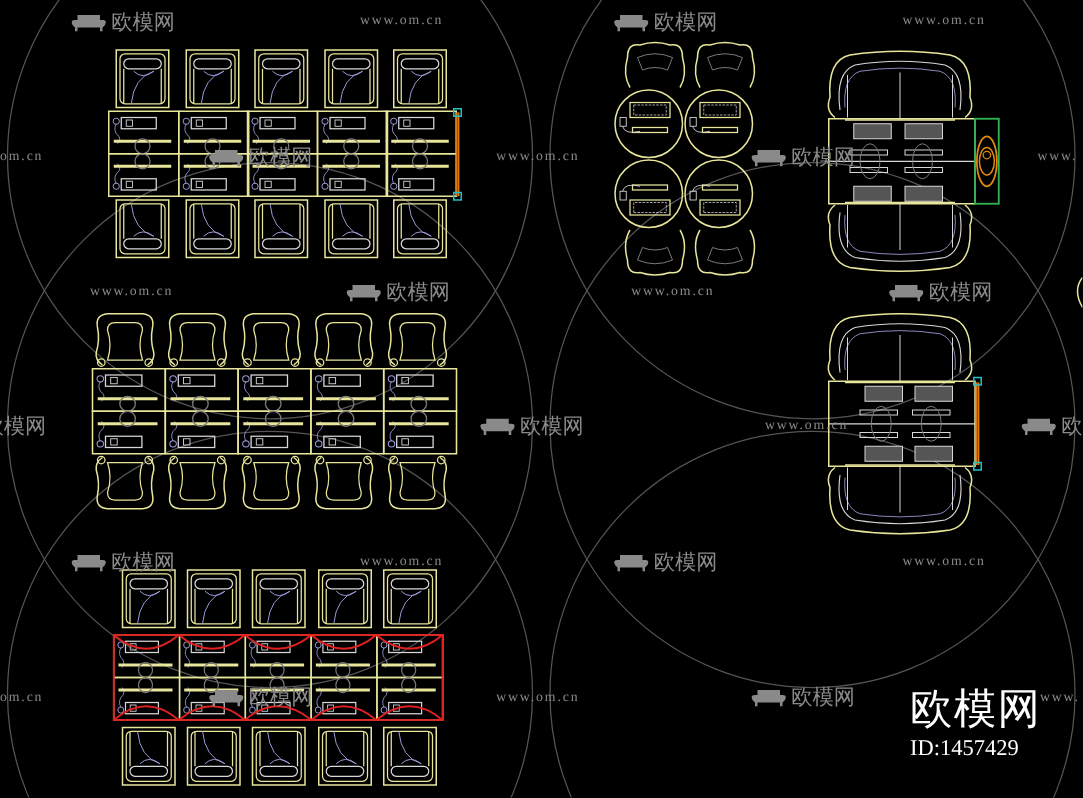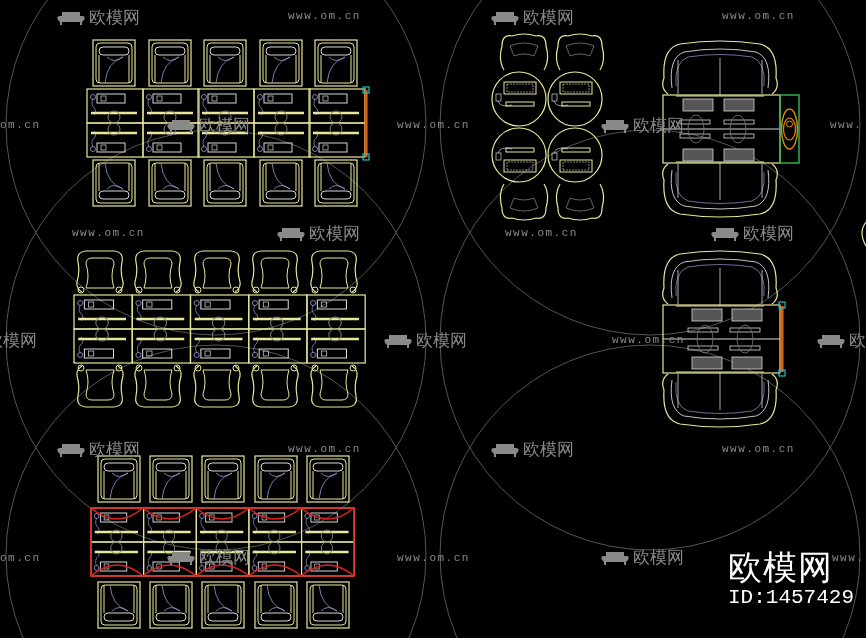--- a/index.html
+++ b/index.html
@@ -1,23 +1,23 @@
 <!DOCTYPE html>
 <html><head>
   <meta charset="utf-8">
   <style>
     html, body { margin: 0; padding: 0; background: #000; }
     body { width: 866px; height: 638px; overflow: hidden; position: relative; font-family: "DejaVu Sans", sans-serif; }
     #canvas { position: absolute; left: 0; top: 0; }
-    .wm-url { position: absolute; font-family: Liberation Mono, monospace; font-size: 11px; color: #8a8a8a; letter-spacing: 1.5px; white-space: nowrap; }
+    .wm-url { position: absolute; font-family: Liberation Serif, serif; font-size: 11px; color: #8a8a8a; letter-spacing: 1.5px; white-space: nowrap; }
     .wm-logo { position: absolute; display: flex; align-items: center; gap: 3px; color: #8a8a8a; font-size: 17px; white-space: nowrap; }
     .wm-logo .sofa { width: 30px; height: 16px; }
     .brand { position: absolute; left: 728px; top: 548px; color: #fff; }
     .brand-name { font-size: 34px; line-height: 38px; letter-spacing: 1px; font-family: "DejaVu Sans", sans-serif; }
-    .brand-id { font-size: 21px; line-height: 24px; font-family: Liberation Mono, monospace; }
+    .brand-id { font-size: 18px; line-height: 24px; font-family: Liberation Serif, serif; }
   </style>
 </head>
 <body>
 
 <svg id="canvas" width="866" height="638" viewBox="0 0 866 638" xmlns="http://www.w3.org/2000/svg">
   <defs>
 
     <g id="armchair-top">
       <rect x="0" y="0" width="42" height="46" fill="none" stroke="#e8e69a" stroke-width="1.2"></rect>
       <rect x="3" y="3" width="36" height="40" rx="4" fill="none" stroke="#e8e69a" stroke-width="1"></rect>

